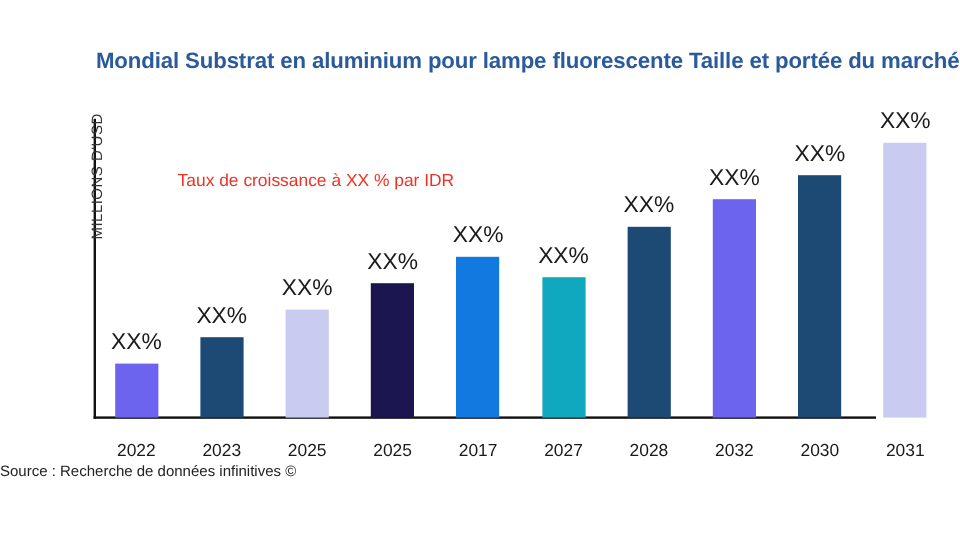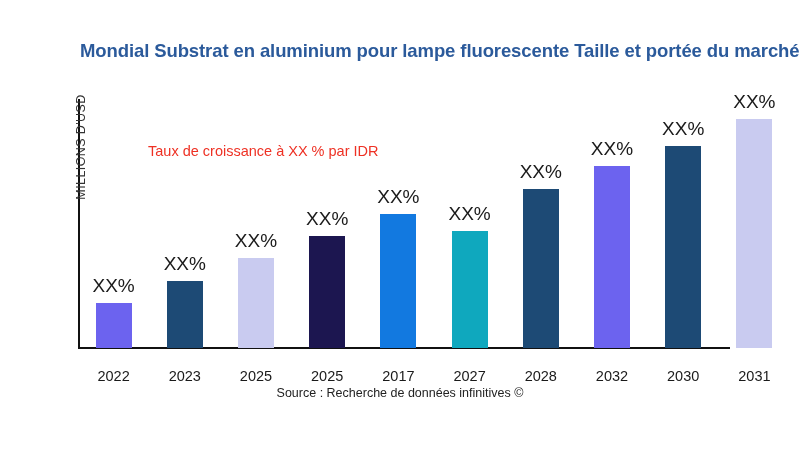--- a/index.html
+++ b/index.html
@@ -120,21 +120,20 @@
     color: #1a1a1a;
     white-space: nowrap;
   }
 
   
   #source-note {
     position: absolute;
     left: 0;
     top: 386px;
     width: 800px;
-    text-align: center;
     font-size: 12.5px;
     color: #222222;
   }
 </style>
 </head>
 <body>
 
 <div id="chart-root">
 
   <div id="chart-title">Mondial Substrat en aluminium pour lampe fluorescente Taille et portée du marché</div>

